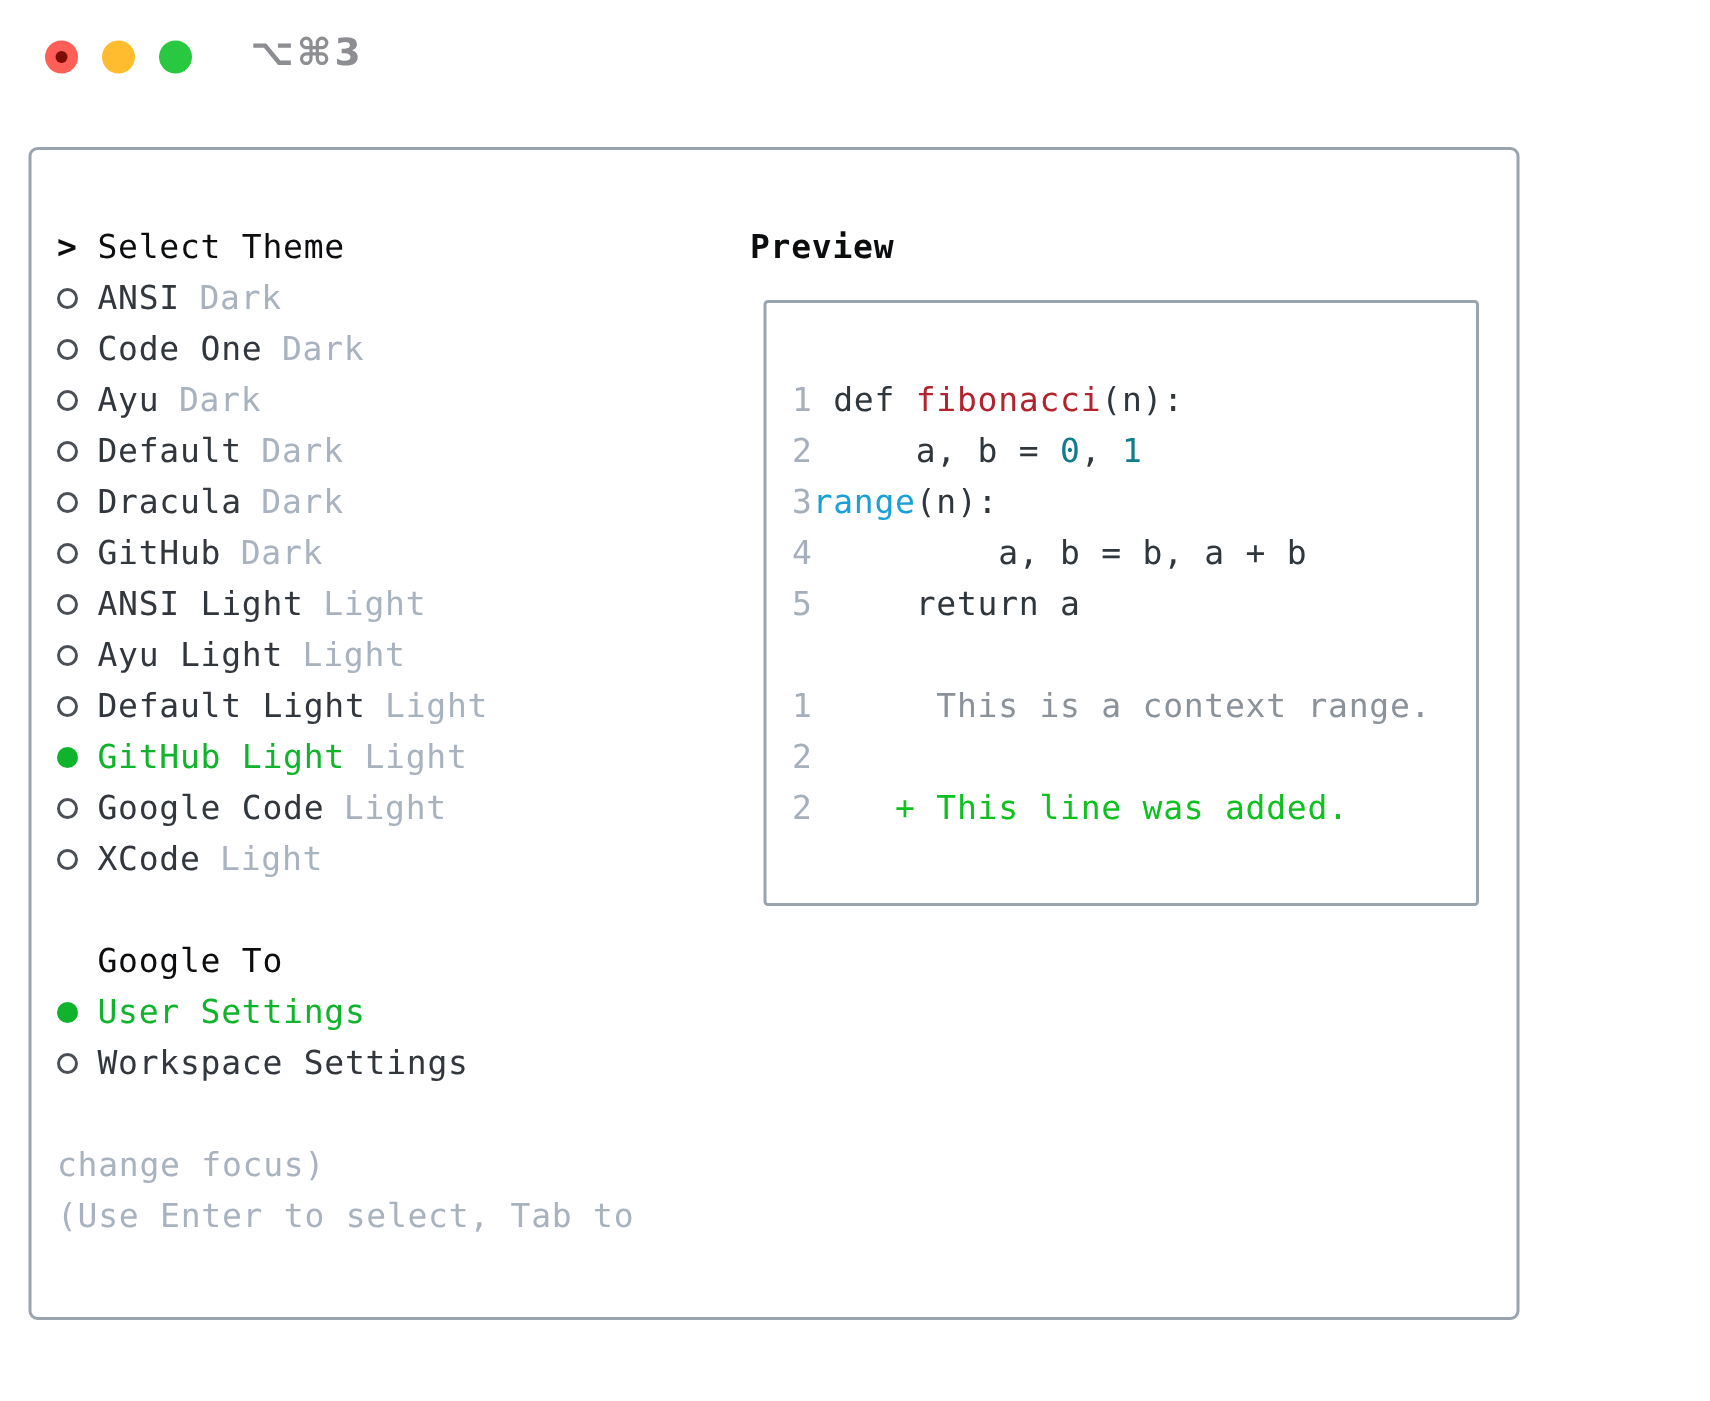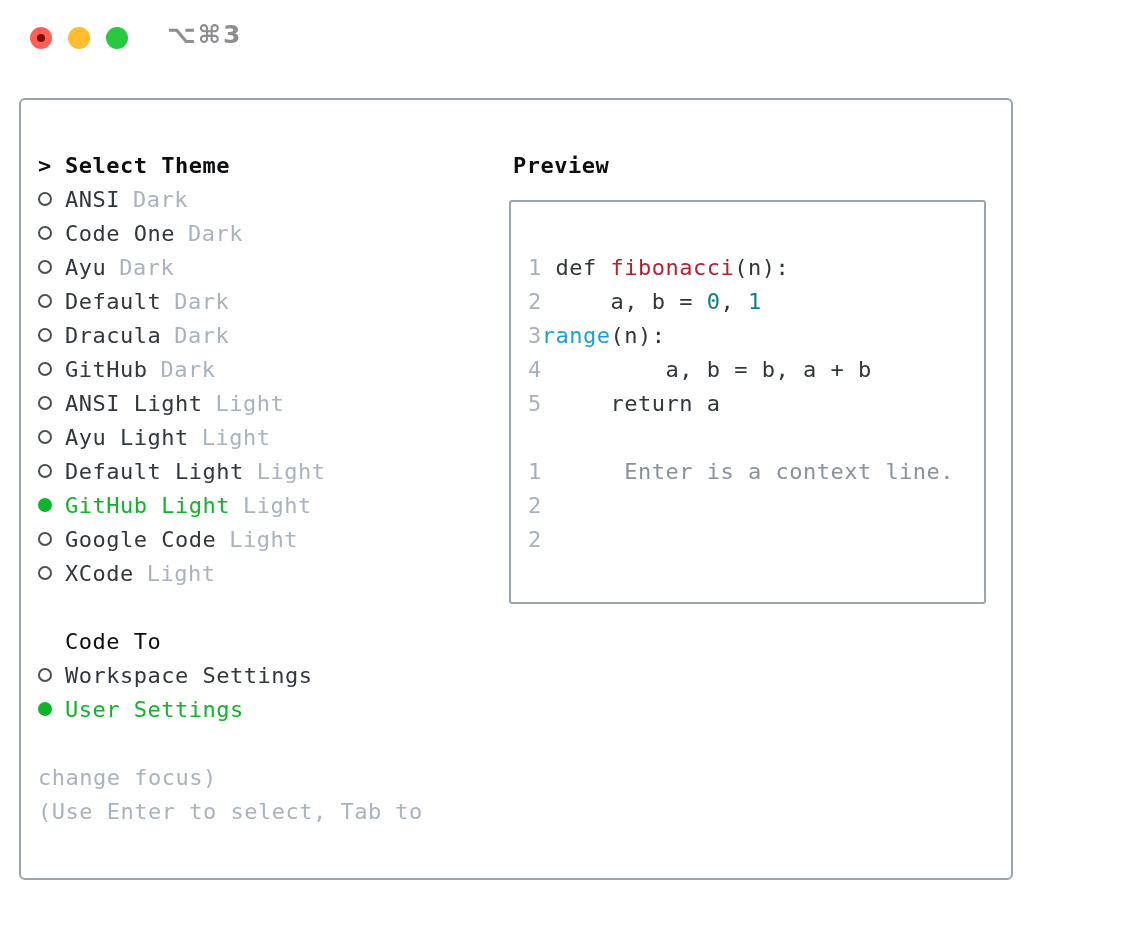--- a/index.html
+++ b/index.html
@@ -31,33 +31,33 @@
   }
   
   .panel{
     position:absolute;left:19px;top:98px;width:994px;height:782px;
     border:2px solid var(--border-gray);border-radius:6px;background:#fff;
   }
   .row{height:34px;display:flex;align-items:center;white-space:pre;font-size:22px;letter-spacing:.5px}
   
   .menu{position:absolute;left:17px;top:48px}
   .prompt{display:inline-block;width:27px;font-weight:bold;color:var(--heading-black)}
-  .h1{font-weight:bold;color:var(--heading-black)}
+  .h1{font-weight:normal;color:var(--heading-black)}
   .radio{width:14px;height:14px;border:2.5px solid var(--radio-gray);border-radius:50%;margin-right:13px;flex:none}
   .radio.on{border-color:var(--accent-green);background:var(--accent-green)}
   .tname{color:var(--text-dark)}
   .tname.sel{color:var(--accent-green)}
   .tvariant{color:var(--muted-gray);margin-left:13px}
   .apply-header{padding-left:27px;color:var(--heading-black)}
   .spacer{height:34px}
   .hint{color:var(--muted-gray)}
   
   .preview-title{
     position:absolute;left:479px;top:48px;height:34px;display:flex;align-items:center;
-    font-size:22px;font-weight:bold;color:var(--heading-black);letter-spacing:.5px;margin-left:13px;
+    font-size:22px;font-weight:bold;color:var(--heading-black);letter-spacing:.5px;
   }
   .preview-box{
     position:absolute;left:488px;top:100px;width:477px;height:404px;
     border:2px solid var(--border-gray);border-radius:3px;
     padding:48px 0 0 17px;overflow:hidden;
   }
   .code-row{height:34px;display:flex;align-items:center;white-space:pre;font-size:22px;letter-spacing:.5px}
   .ln{color:var(--line-number-gray)}
   .seg-fg{color:var(--code-fg)}
   .seg-func{color:var(--func-red)}
@@ -94,38 +94,38 @@
         <div class="row theme-row"><span class="radio"></span><span class="tname">GitHub</span><span class="tvariant">Dark</span></div>
         <div class="row theme-row"><span class="radio"></span><span class="tname">ANSI Light</span><span class="tvariant">Light</span></div>
         <div class="row theme-row"><span class="radio"></span><span class="tname">Ayu Light</span><span class="tvariant">Light</span></div>
         <div class="row theme-row"><span class="radio"></span><span class="tname">Default Light</span><span class="tvariant">Light</span></div>
         <div class="row theme-row"><span class="radio on"></span><span class="tname sel">GitHub Light</span><span class="tvariant">Light</span></div>
         <div class="row theme-row"><span class="radio"></span><span class="tname">Google Code</span><span class="tvariant">Light</span></div>
         <div class="row theme-row"><span class="radio"></span><span class="tname">XCode</span><span class="tvariant">Light</span></div>
       </div>
     <div class="row spacer"></div>
     <div class="row apply-header">
-      <span>Code To</span>
+      <span>Google To</span>
     </div>
     <div id="apply-list">
+        <div class="row theme-row"><span class="radio on"></span><span class="tname sel">User Settings</span></div>
         <div class="row theme-row"><span class="radio"></span><span class="tname">Workspace Settings</span></div>
-        <div class="row theme-row"><span class="radio on"></span><span class="tname sel">User Settings</span></div>
       </div>
     <div class="row spacer"></div>
     <div class="row hint">change focus)</div>
     <div class="row hint">(Use Enter to select, Tab to</div>
   </div>
 
   <div class="preview-title">Preview</div>
   <div class="preview-box">
     <div id="code-lines">
         <div class="code-row"><span class="ln">1</span><span class="seg-fg"> def </span><span class="seg-func">fibonacci</span><span class="seg-fg">(n):</span></div>
         <div class="code-row"><span class="ln">2</span><span class="seg-fg">     a, b = </span><span class="seg-num">0</span><span class="seg-fg">, </span><span class="seg-num">1</span></div>
         <div class="code-row"><span class="ln">3</span><span class="seg-builtin">range</span><span class="seg-fg">(n):</span></div>
         <div class="code-row"><span class="ln">4</span><span class="seg-fg">         a, b = b, a + b</span></div>
         <div class="code-row"><span class="ln">5</span><span class="seg-fg">     return a</span></div>
         <div class="code-row"><span class="ln"></span></div>
-        <div class="code-row"><span class="ln">1</span><span class="seg-ctx">      Enter is a context line.</span></div>
+        <div class="code-row"><span class="ln">1</span><span class="seg-ctx">      This is a context range.</span></div>
         <div class="code-row"><span class="ln">2</span></div>
-        <div class="code-row"><span class="ln">2</span></div>
+        <div class="code-row"><span class="ln">2</span><span class="seg-add">    + This line was added.</span></div>
       </div>
   </div>
 </div>
 
 </body></html>

